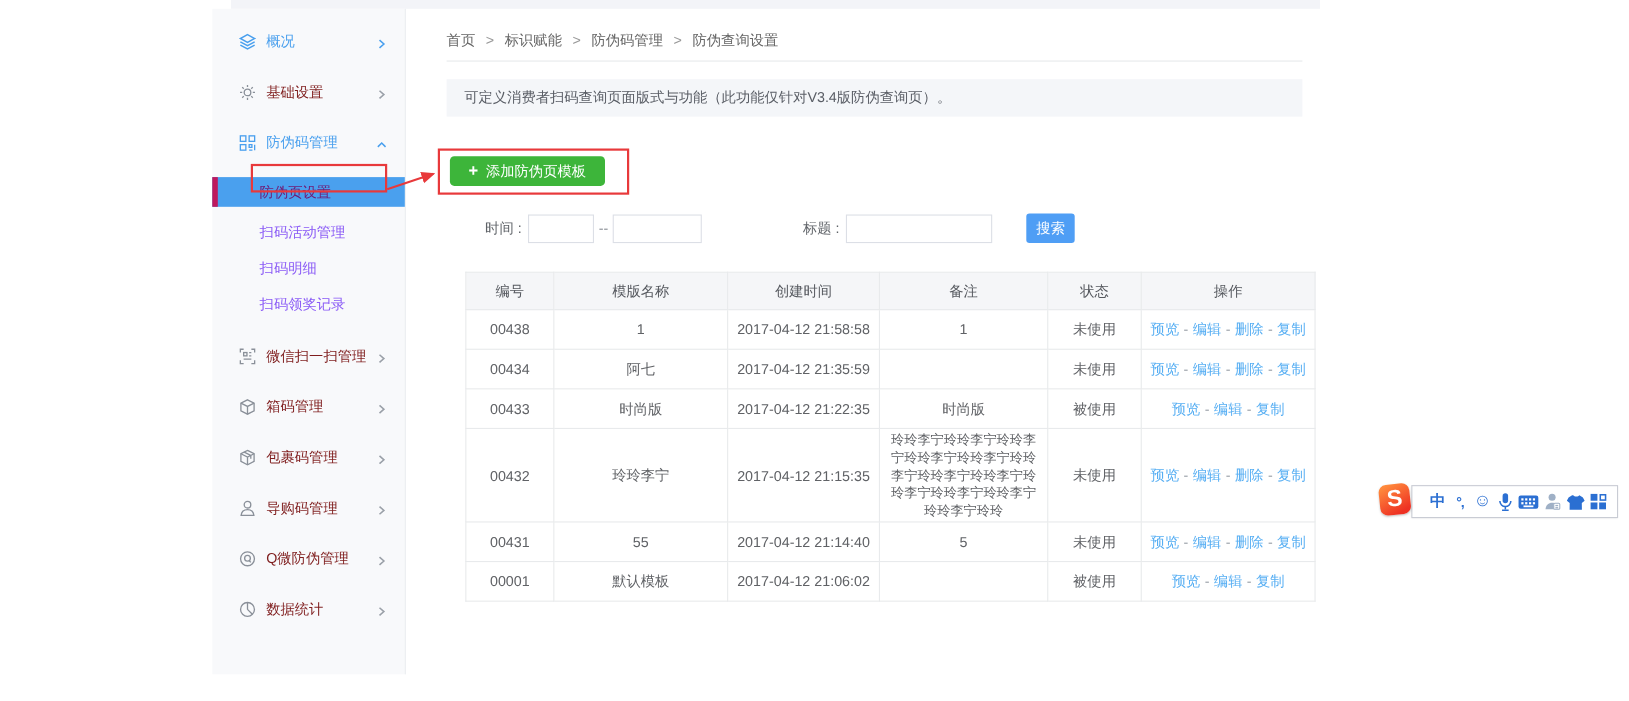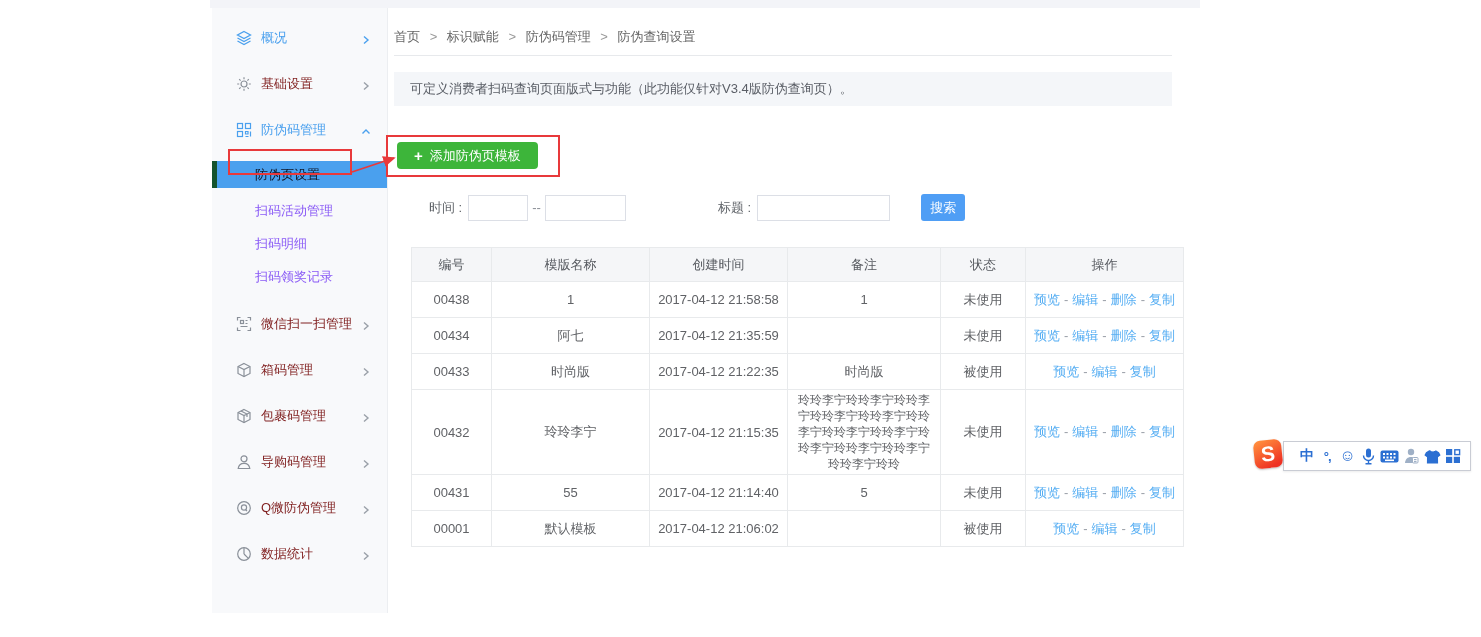--- a/index.html
+++ b/index.html
@@ -4,46 +4,46 @@
 <style>
   * { margin:0; padding:0; box-sizing:border-box; }
   html,body { background:#fff; }
   body { font-family:"Liberation Sans","DejaVu Sans",sans-serif; color:#606266; }
   .page { position:relative; width:1481px; height:637px; background:#fff; overflow:hidden; }
 
   
   .topstrip { position:absolute; left:210px; top:0; width:990px; height:8px; background:#f3f4f8; }
 
   
-  .sidebar { position:absolute; left:212px; top:8px; width:176px; height:605px;
+  .sidebar { position:absolute; left:193px; top:8px; width:176px; height:605px;
              background:#f8f9fb; border-right:1px solid #eceef1; padding-top:15px; }
   .side-item { height:30px; margin-bottom:16px; display:flex; align-items:center;
                padding:0 16px 0 24px; font-size:13px; color:#7f1d1d; cursor:pointer; }
   .side-item .icn { width:16px; height:16px; margin-right:9px; flex:0 0 16px; }
   .side-item .lbl { flex:1; white-space:nowrap; }
   .side-item .chev { width:10px; height:10px; flex:0 0 10px; }
   .side-item.blue { color:#4aa0ee; }
   .side-item .icn svg { stroke:#8a9099; }
   .side-item.blue .icn svg { stroke:#4aa0ee; }
   .side-item .chev svg { stroke:#9aa0a8; }
   .side-item.blue .chev svg { stroke:#4aa0ee; }
   .submenu { margin-top:7px; margin-bottom:16px; }
   .sub-item { height:33px; line-height:33px; padding-left:43px; font-size:13px;
               color:#8b5cf6; cursor:pointer; }
-  .sub-item.active { height:27px; line-height:27px; background:#4aa0ee; color:#0f172a;
-                     border-left:5px solid #14532d; padding-left:38px; margin-bottom:6px; }
+  .sub-item.active { height:27px; line-height:27px; background:#4aa0ee; color:#701a75;
+                     border-left:5px solid #be185d; padding-left:38px; margin-bottom:6px; }
 
   
   .anno-box-side { position:absolute; left:228px; top:149px; width:124px; height:26px;
                    border:2px solid #e8393b; pointer-events:none; z-index:5; }
   .anno-arrow { position:absolute; left:340px; top:146px; width:72px; height:36px;
                 pointer-events:none; z-index:6; }
 
   
-  .content { position:absolute; left:380px; top:8px; width:806px; }
+  .content { position:absolute; left:392px; top:8px; width:806px; }
   .crumbs { margin:0 14px; padding:20px 0 9px; border-bottom:1px solid #e7e9ec;
             font-size:13px; color:#666; }
   .crumbs .sep { color:#999; margin:0 6px; }
   .notice { margin:16px 14px 0; height:34px; line-height:34px; background:#f4f6f9;
             padding:0 16px; font-size:13px; color:#5a5e66; }
 
   .btn-anno { margin:29px 0 0 6px; display:inline-block; border:2px solid #e8393b;
               padding:5px 20px 6px 9px; }
   .btn-add { display:inline-flex; align-items:center; height:27px; padding:0 17px;
              background:#3db53a; color:#fff; font-size:13px; border:none; border-radius:4px;

